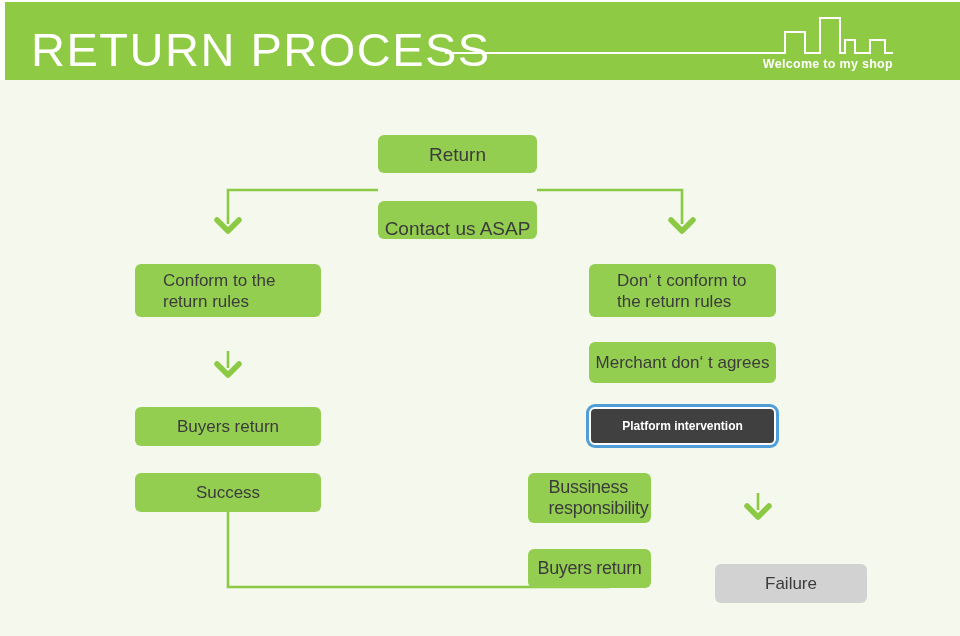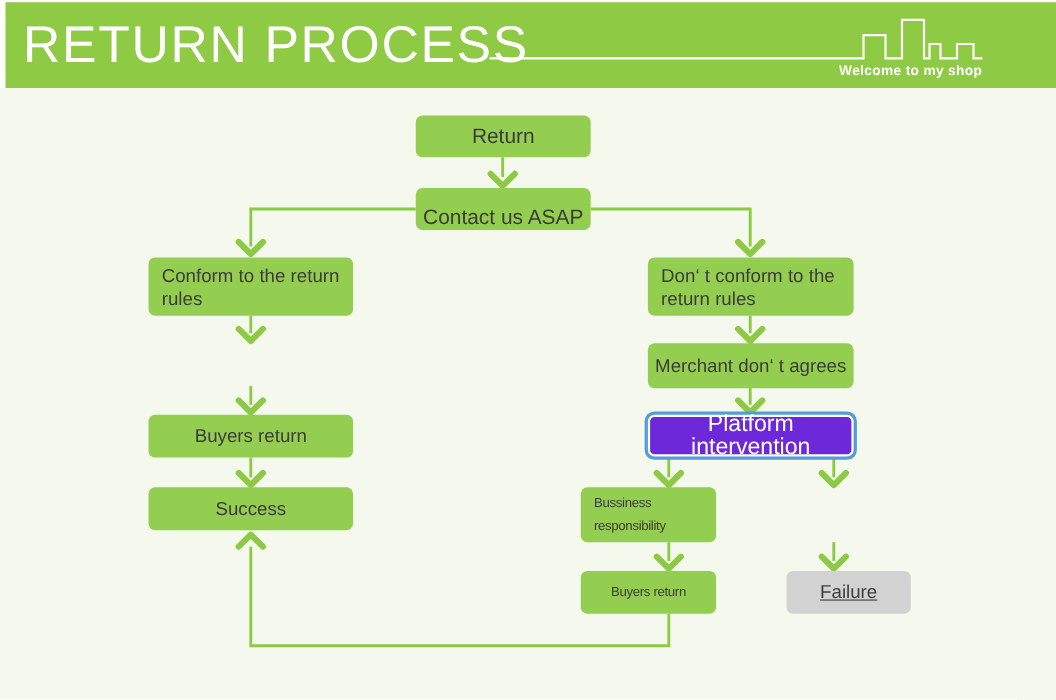--- a/index.html
+++ b/index.html
@@ -1,40 +1,40 @@
 <!DOCTYPE html>
 <html><head>
 <meta charset="utf-8">
 <style>
   html,body{margin:0;padding:0;background:#ffffff;}
   .page{position:relative;width:960px;height:636px;overflow:hidden;background:#ffffff;
         font-family:"Liberation Sans",sans-serif;}
 
   
   .header{position:absolute;left:5px;top:2px;right:0;height:78px;background:#8fca44;}
-  .title{position:absolute;left:12px;top:3px;margin:4px;color:#ffffff;
+  .title{position:absolute;left:12px;top:3px;margin:14px;color:#ffffff;
          font-size:47px;font-weight:400;letter-spacing:1.5px;line-height:62px;
          font-family:"Liberation Sans",sans-serif;}
   .header-art{position:absolute;left:0;top:0;width:960px;height:80px;pointer-events:none;}
   .tagline{position:absolute;top:57px;right:67px;color:#ffffff;font-size:12.5px;
            font-weight:bold;letter-spacing:0.3px;}
 
   
   .canvas{position:absolute;left:0;top:80px;width:960px;height:556px;background:#f5f8ec;}
   .connectors{position:absolute;left:0;top:0;width:960px;height:556px;}
 
   
   .node{position:absolute;box-sizing:border-box;display:flex;align-items:center;
-        background:#94ce51;border-radius:6px;color:#3b3b3b;font-size:17px;line-height:21px;}
+        background:#94ce51;border-radius:6px;color:#3b3b3b;font-size:17px;line-height:21px;margin-top:30px;}
   .node.center{justify-content:center;text-align:center;padding:0 6px;}
-  .node.left{justify-content:center;text-align:left;padding:0 10px 0 12px;}
+  .node.left{justify-content:center;text-align:left;padding:0 10px 0 28px;}
   .node.big{font-size:19px;}
-  .node.small{font-size:12px;letter-spacing:-0.3px;}
-  .node.blue{background:#6d28d9;border:2px solid #ffffff;box-shadow:0 0 0 3px #4f9ed8;
-             color:#ffffff;font-size:21px;}
+  .node.small{font-size:18px;letter-spacing:-0.3px;}
+  .node.blue{background:#404040;border:2px solid #ffffff;box-shadow:0 0 0 3px #4f9ed8;
+             color:#ffffff;font-size:12px;font-weight:bold;}
   .node.gray{background:#d2d2d2;}
 </style>
 </head>
 <body>
 
 <div class="page">
 
   <div class="header">
     <h1 class="title">RETURN PROCESS</h1>
   </div>
@@ -117,18 +117,18 @@
 
     <div class="node left small" style="left:528px;top:363px;width:123px;height:50px;">
       <span>Bussiness responsibility</span>
     </div>
 
 
     <div class="node center small" style="left:528px;top:439px;width:123px;height:39px;">
       <span>Buyers return</span>
     </div>
 
-    <div class="node center gray" style="left:715px;top:439px;width:113px;height:39px;text-decoration:underline;">
+    <div class="node center gray" style="left:715px;top:454px;width:152px;height:39px;">
       <span>Failure</span>
     </div>
 
   </div>
 </div>
 
 </body></html>

